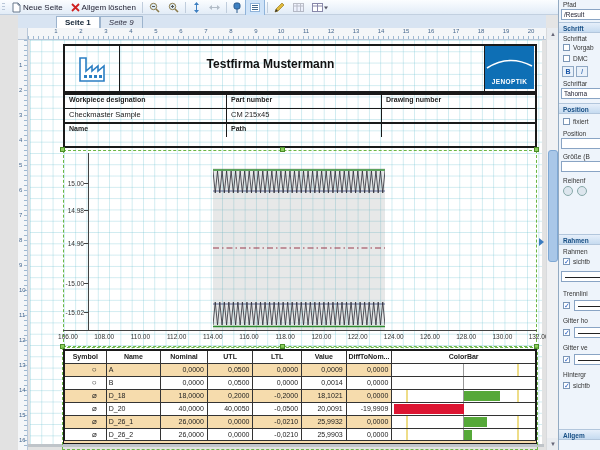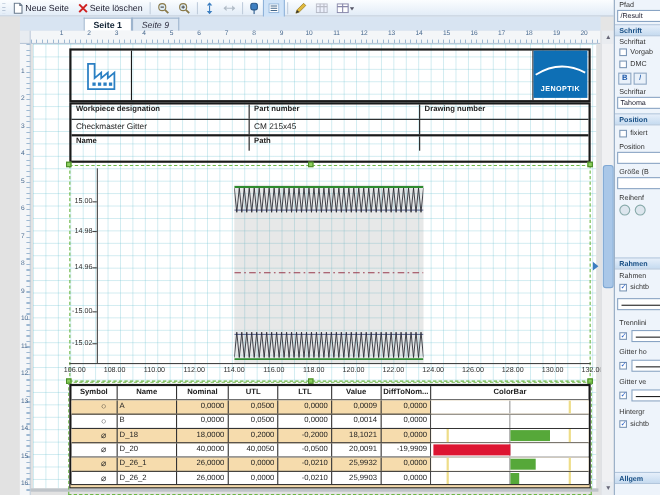--- a/index.html
+++ b/index.html
@@ -15,21 +15,21 @@
   .grip{width:3px;height:9px;margin:0 3px 0 2px;
     background:repeating-linear-gradient(#b9c7d8 0 1px,transparent 1px 3px);}
   .tbtn{display:flex;align-items:center;gap:2px;padding:12px 4px;height:13px;cursor:default;}
   .tsep{width:1px;height:11px;background:#c0cddc;margin:0 2px;}
   .ticon{display:inline-block;line-height:0;}
   .tbtn.pressed{background:#cfe3f8;border:1px solid #8fb3da;border-radius:2px;}
   .disabled{opacity:.45;}
 
   
   #tabbar{left:18px;top:15px;width:528px;height:13px;background:#d8e4f2;
-    display:flex;align-items:flex-end;padding-left:58px;font-size:8px;}
+    display:flex;align-items:flex-end;padding-left:38px;font-size:8px;}
   .tab{padding:1px 8px 1px 8px;border:1px solid #9db4cd;border-bottom:none;
     background:#e8eef6;color:#334;height:12px;display:flex;align-items:center;}
   .tab.active{background:#fff;font-weight:bold;color:#123;}
   .tab.italic{font-style:italic;background:#dde7f2;}
 
   
   #hruler{left:28px;top:28px;width:518px;height:12px;background:#f4f6f8;
     border-bottom:1px solid #b9c7d8;
     background-image:repeating-linear-gradient(to right,#9db8d2 0 1px,transparent 1px 5px);
     background-size:100% 4px;background-position:0 8px;background-repeat:no-repeat;}
@@ -145,21 +145,21 @@
           </svg>
       </span>
       <span>Neue Seite</span>
     </span>
     <span class="tbtn">
       <span class="ticon">
         <svg width="9" height="9">
             <path d="M1,1 L8,8 M8,1 L1,8" stroke="#cf2020" stroke-width="1.8"></path>
           </svg>
       </span>
-      <span>Seite löschen</span>
+      <span>Allgem löschen</span>
     </span>
     <span class="tsep"></span>
     <span class="tbtn">
         <span class="ticon">
       <svg width="11" height="11">
             <circle cx="4.5" cy="4.5" r="3.2" fill="#dcebf4" stroke="#8a7a4a"></circle>
             <line x1="3" y1="4.5" x2="6" y2="4.5" stroke="#555"></line>
             <line x1="7" y1="7" x2="10" y2="10" stroke="#8a7a4a" stroke-width="1.6"></line>
           </svg>
     </span>
@@ -299,35 +299,36 @@
     <div class="hcell" style="width:365px"></div>
     <div class="hcell" id="hcell-logo" style="flex:1"></div>
   </div>
   <svg class="abs" style="left:76px;top:53px" width="34" height="32">
     <path d="M4,28 V5 h6 v13 l6,-5 v5 l6,-5 v5 l6,-5 v15 z" fill="#fff" stroke="#2b7fc3" stroke-width="1.6"></path>
     <rect x="8" y="22" width="3" height="3" fill="#2b7fc3"></rect>
       <rect x="13" y="22" width="3" height="3" fill="#2b7fc3"></rect>
     <rect x="18" y="22" width="3" height="3" fill="#2b7fc3"></rect>
       <rect x="23" y="22" width="3" height="3" fill="#2b7fc3"></rect>
   </svg>
+  <div id="companytitle" class="abs">Testfirma Mustermann</div>
   <div id="jenlogo">
     <svg width="49" height="20" style="position:absolute;top:6px;left:0">
         <path d="M2,16 Q24,2 47,14" fill="none" stroke="#fff" stroke-width="1.6"></path>
       </svg>
     <span>JENOPTIK</span>
   </div>
 
   <div id="infotable" class="blk">
     <div class="irow">
       <div class="icell ic1 ilabel">Workpiece designation</div>
       <div class="icell ic2 ilabel">Part number</div>
       <div class="icell ic3 ilabel">Drawing number</div>
     </div>
     <div class="irow hb">
-      <div class="icell ic1 ival">Checkmaster Gitter</div>
+      <div class="icell ic1 ival">Checkmaster Sample</div>
       <div class="icell ic2 ival">CM 215x45</div>
       <div class="icell ic3 ival"></div>
     </div>
     <div class="irow">
       <div class="icell ic1 ilabel">Name</div>
       <div class="icell ic2 ilabel">Path</div>
       <div class="icell ic3"></div>
     </div>
   </div>
 

